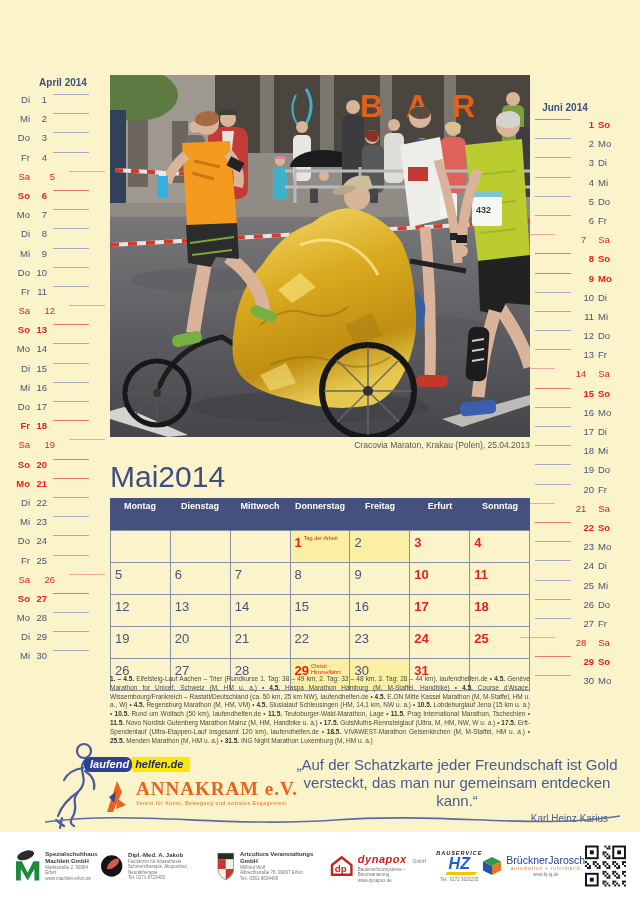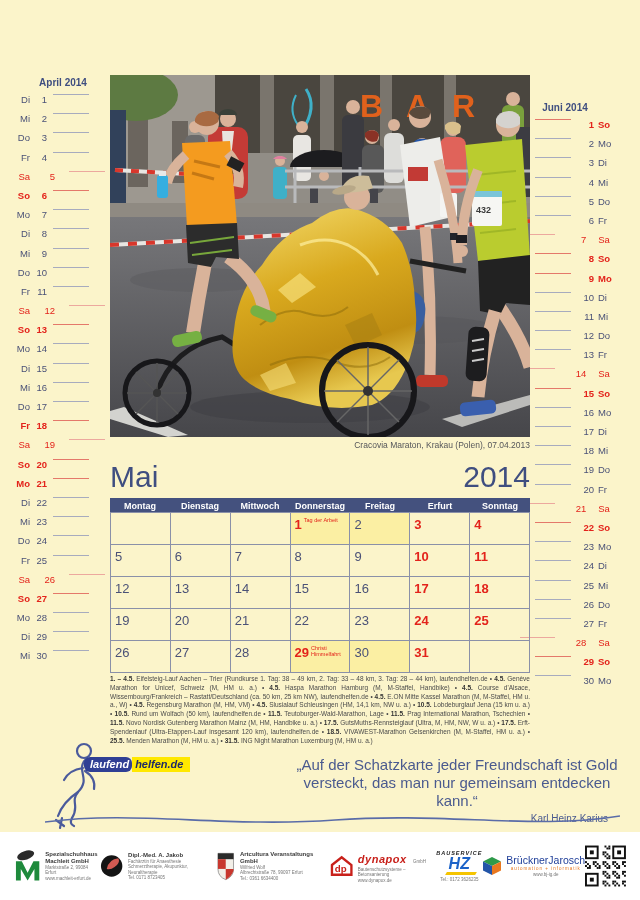--- a/index.html
+++ b/index.html
@@ -25,23 +25,23 @@
   .t-sa{color:#E3231B;gap:8px;}
   .t-so,.t-h{color:#E3231B;font-weight:bold;}
   .t-sa .ml{border-color:#ECA89E;}
   .t-so .ml,.t-h .ml{border-color:#E4786A;}
 
   
   .photo{position:absolute;left:110px;top:75px;width:420px;height:362px;margin:0;}
   .caption{position:absolute;left:110px;top:440px;width:420px;text-align:right;font-size:8.5px;color:#55565A;}
 
   
-  .month-title-row{position:absolute;left:110px;top:458px;width:420px;height:36px;display:flex;justify-content:space-between;align-items:flex-end;color:#3F4E80;font-size:30px;line-height:34px;}
+  .month-title-row{position:absolute;left:110px;top:458px;width:420px;height:36px;display:flex;justify-content:flex-start;align-items:flex-end;color:#3F4E80;font-size:30px;line-height:34px;}
   .cal{position:absolute;left:110px;top:498px;width:420px;border-bottom:1px solid #8A90A8;}
-  .cal-head{display:flex;background:#44517E;height:14px;}
+  .cal-head{display:flex;background:#44517E;height:32px;}
   .cal-head span{flex:1;color:#FFFFFF;font-size:9px;font-weight:bold;text-align:center;line-height:17px;}
   .cal-row{display:flex;height:31px;border-top:1px solid #8A90A8;}
   .cal-cell{flex:1;border-right:1px solid #8A90A8;padding:2px 0 0 4px;box-sizing:border-box;}
   .cal-cell:first-child{border-left:1px solid #8A90A8;}
   .cal-cell .num{font-size:13px;color:#4A5177;}
   .cal-cell.red .num{color:#E3231B;font-weight:bold;}
   .cal-cell.hl{background:#FBEFA3;}
   .hlabel{display:inline-block;vertical-align:top;font-size:5.5px;line-height:6px;color:#E3231B;width:34px;margin-left:2px;padding-top:2px;}
 
   
@@ -557,21 +557,21 @@
         <path d="M368,186 L420,180 L420,230 L396,228 L390,240 L370,236 Z" fill="#222"></path>
         <path d="M385,236 Q372,280 368,322" stroke="#D9B39A" stroke-width="13" fill="none"></path>
         <rect x="357" y="252" width="21" height="54" rx="7" fill="#1D1D1F" transform="rotate(4 367 279)"></rect>
         <path d="M362,266 l12,-2 M362,276 l12,-2 M362,286 l12,-2" stroke="#CCC" stroke-width="2"></path>
         <rect x="350" y="326" width="36" height="14" rx="5" fill="#3A5FAE" transform="rotate(-6 368 333)"></rect>
         <circle cx="398" cy="50" r="12" fill="#D9B39A"></circle>
         <path d="M386,44 a13,11 0 0 1 24,-2 l0,7 a15,12 0 0 1 -24,-1 z" fill="#D5D3CF"></path>
       </g>
     </svg>
   </figure>
-  <div class="caption">Cracovia Maraton, Krakau (Polen), 07.04.2013</div>
+  <div class="caption">Cracovia Maraton, Krakau (Polen), 25.04.2013</div>
 
   <div class="month-title-row">
     <span>Mai</span>
     <span>2014</span>
   </div>
 
   <div class="cal" id="cal">
       <div class="cal-head">
         <span>Montag</span>
         <span>Dienstag</span>
@@ -639,20 +639,31 @@
         <path d="M35,31 q11,7 9,18"></path>
         <path d="M28,52 q-15,10 -20,24"></path>
         <path d="M22,78 q-3,6 2,8"></path>
         <path d="M6,80 l8,6 M12,78 l-2,10"></path>
       </g>
     </svg>
   </div>
   <div class="lauf-logo">
     <span class="lauf-a">laufend</span>
       <span class="lauf-b">helfen.de</span>
+  </div>
+  <div class="annakram">
+    <svg width="26" height="36" viewBox="0 0 26 36">
+      <polygon points="3,33 13,2 18,13 9,33" fill="#E8641E"></polygon>
+      <polygon points="5,18 12,13 10,24" fill="#2E4B9B"></polygon>
+      <polygon points="14,20 22,26 12,30" fill="#E8641E"></polygon>
+    </svg>
+    <div class="ann-text">
+      <div class="ann-name">ANNAKRAM e.V.</div>
+      <div class="ann-sub">Verein für Kunst, Bewegung und soziales Engagement</div>
+    </div>
   </div>
   <div class="quote">
     <div class="quote-text">„Auf der Schatzkarte jeder Freundschaft ist Gold versteckt, das man nur gemeinsam entdecken kann.“</div>
     <div class="quote-author">Karl Heinz Karius</div>
   </div>
   <svg class="wave" width="575" height="26" viewBox="0 0 575 26">
     <path d="M0,16 C90,4 180,22 290,14 C400,6 490,24 575,10" stroke="#5A6CA8" stroke-width="1.6" fill="none"></path>
   </svg>
 
   <footer class="footer">

